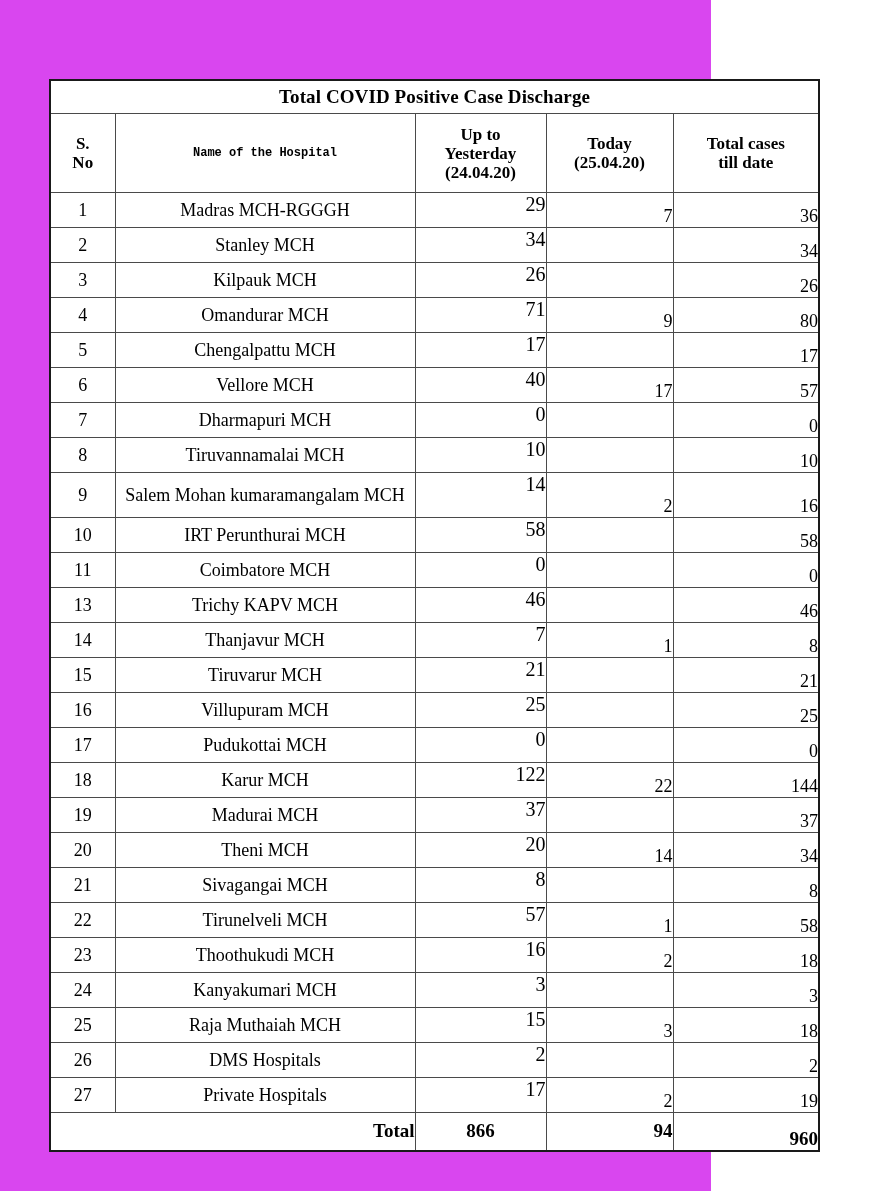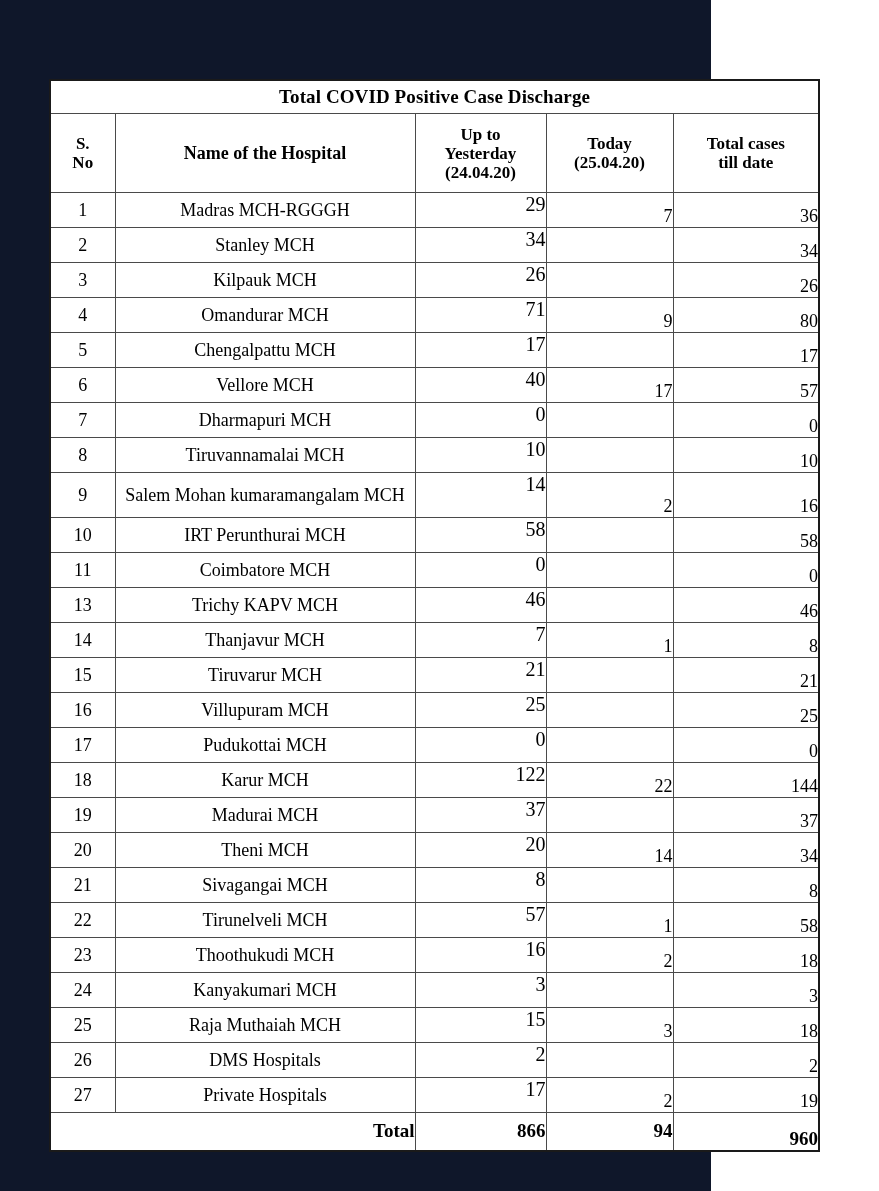--- a/index.html
+++ b/index.html
@@ -12,21 +12,21 @@
     height: 1191px;
     font-family: "Liberation Serif", "DejaVu Serif", serif;
     color: #000000;
     overflow: hidden;
   }
 
   #page {
     position: relative;
     width: 711px;
     height: 1191px;
-    background: #0f172a;
+    background: #d946ef;
   }
 
   #table-wrap {
     position: absolute;
     left: 49px;
     top: 79px;
     width: 769px;
   }
 
   table.report {
@@ -70,21 +70,22 @@
   .hdr {
     text-align: center;
     font-weight: bold;
     font-size: 17px;
     line-height: 19px;
     height: 78px;
     vertical-align: middle;
     padding: 2px 4px;
   }
   .hdr-name {
-    font-size: 18px;
+    font-size: 12px;
+    font-family: Liberation Mono, monospace;
   }
 
   
   td.sno {
     text-align: center;
     font-size: 18px;
     vertical-align: middle;
     height: 34px;
     padding: 1px 2px;
   }
@@ -121,21 +122,21 @@
   tr.total-row { height: 38px; }
   td.total-label {
     text-align: right;
     font-weight: bold;
     font-size: 19px;
     vertical-align: middle;
     padding: 2px 8px 2px 4px;
     margin-left: 40px;
   }
   td.total-yest {
-    text-align: right;
+    text-align: center;
     font-weight: bold;
     font-size: 19px;
     vertical-align: middle;
     padding: 2px 9px 2px 3px;
   }
   td.total-today {
     text-align: right;
     font-weight: bold;
     font-size: 19px;
     vertical-align: middle;

